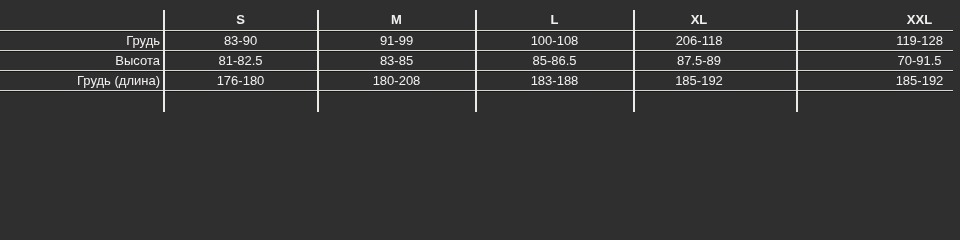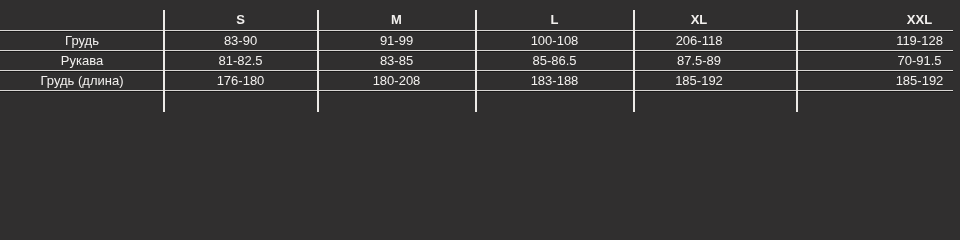--- a/index.html
+++ b/index.html
@@ -62,21 +62,21 @@
     overflow: hidden;
   }
   .cell.head {
     font-weight: bold;
     font-size: 13px;
     text-align: center;
   }
   .cell.rowlabel {
     left: 4px;
     width: 156px;
-    text-align: center;
+    text-align: right;
     font-size: 13px;
   }
   .cell.value {
     text-align: center;
     font-size: 13px;
   }
 
   
   .col0 { left: 164px; width: 153px; }
   .col1 { left: 318px; width: 157px; }
@@ -113,21 +113,21 @@
   <div class="cell head value col3 rowh">XL</div>
   <div class="cell head value col4 rowh">XXL</div>
 
   <div class="cell rowlabel row0">Грудь</div>
   <div class="cell value col0 row0">83-90</div>
   <div class="cell value col1 row0">91-99</div>
   <div class="cell value col2 row0">100-108</div>
   <div class="cell value col3 row0">206-118</div>
   <div class="cell value col4 row0">119-128</div>
 
-  <div class="cell rowlabel row1">Рукава</div>
+  <div class="cell rowlabel row1">Высота</div>
   <div class="cell value col0 row1">81-82.5</div>
   <div class="cell value col1 row1">83-85</div>
   <div class="cell value col2 row1">85-86.5</div>
   <div class="cell value col3 row1">87.5-89</div>
   <div class="cell value col4 row1">70-91.5</div>
 
   <div class="cell rowlabel row2">Грудь (длина)</div>
   <div class="cell value col0 row2">176-180</div>
   <div class="cell value col1 row2">180-208</div>
   <div class="cell value col2 row2">183-188</div>

